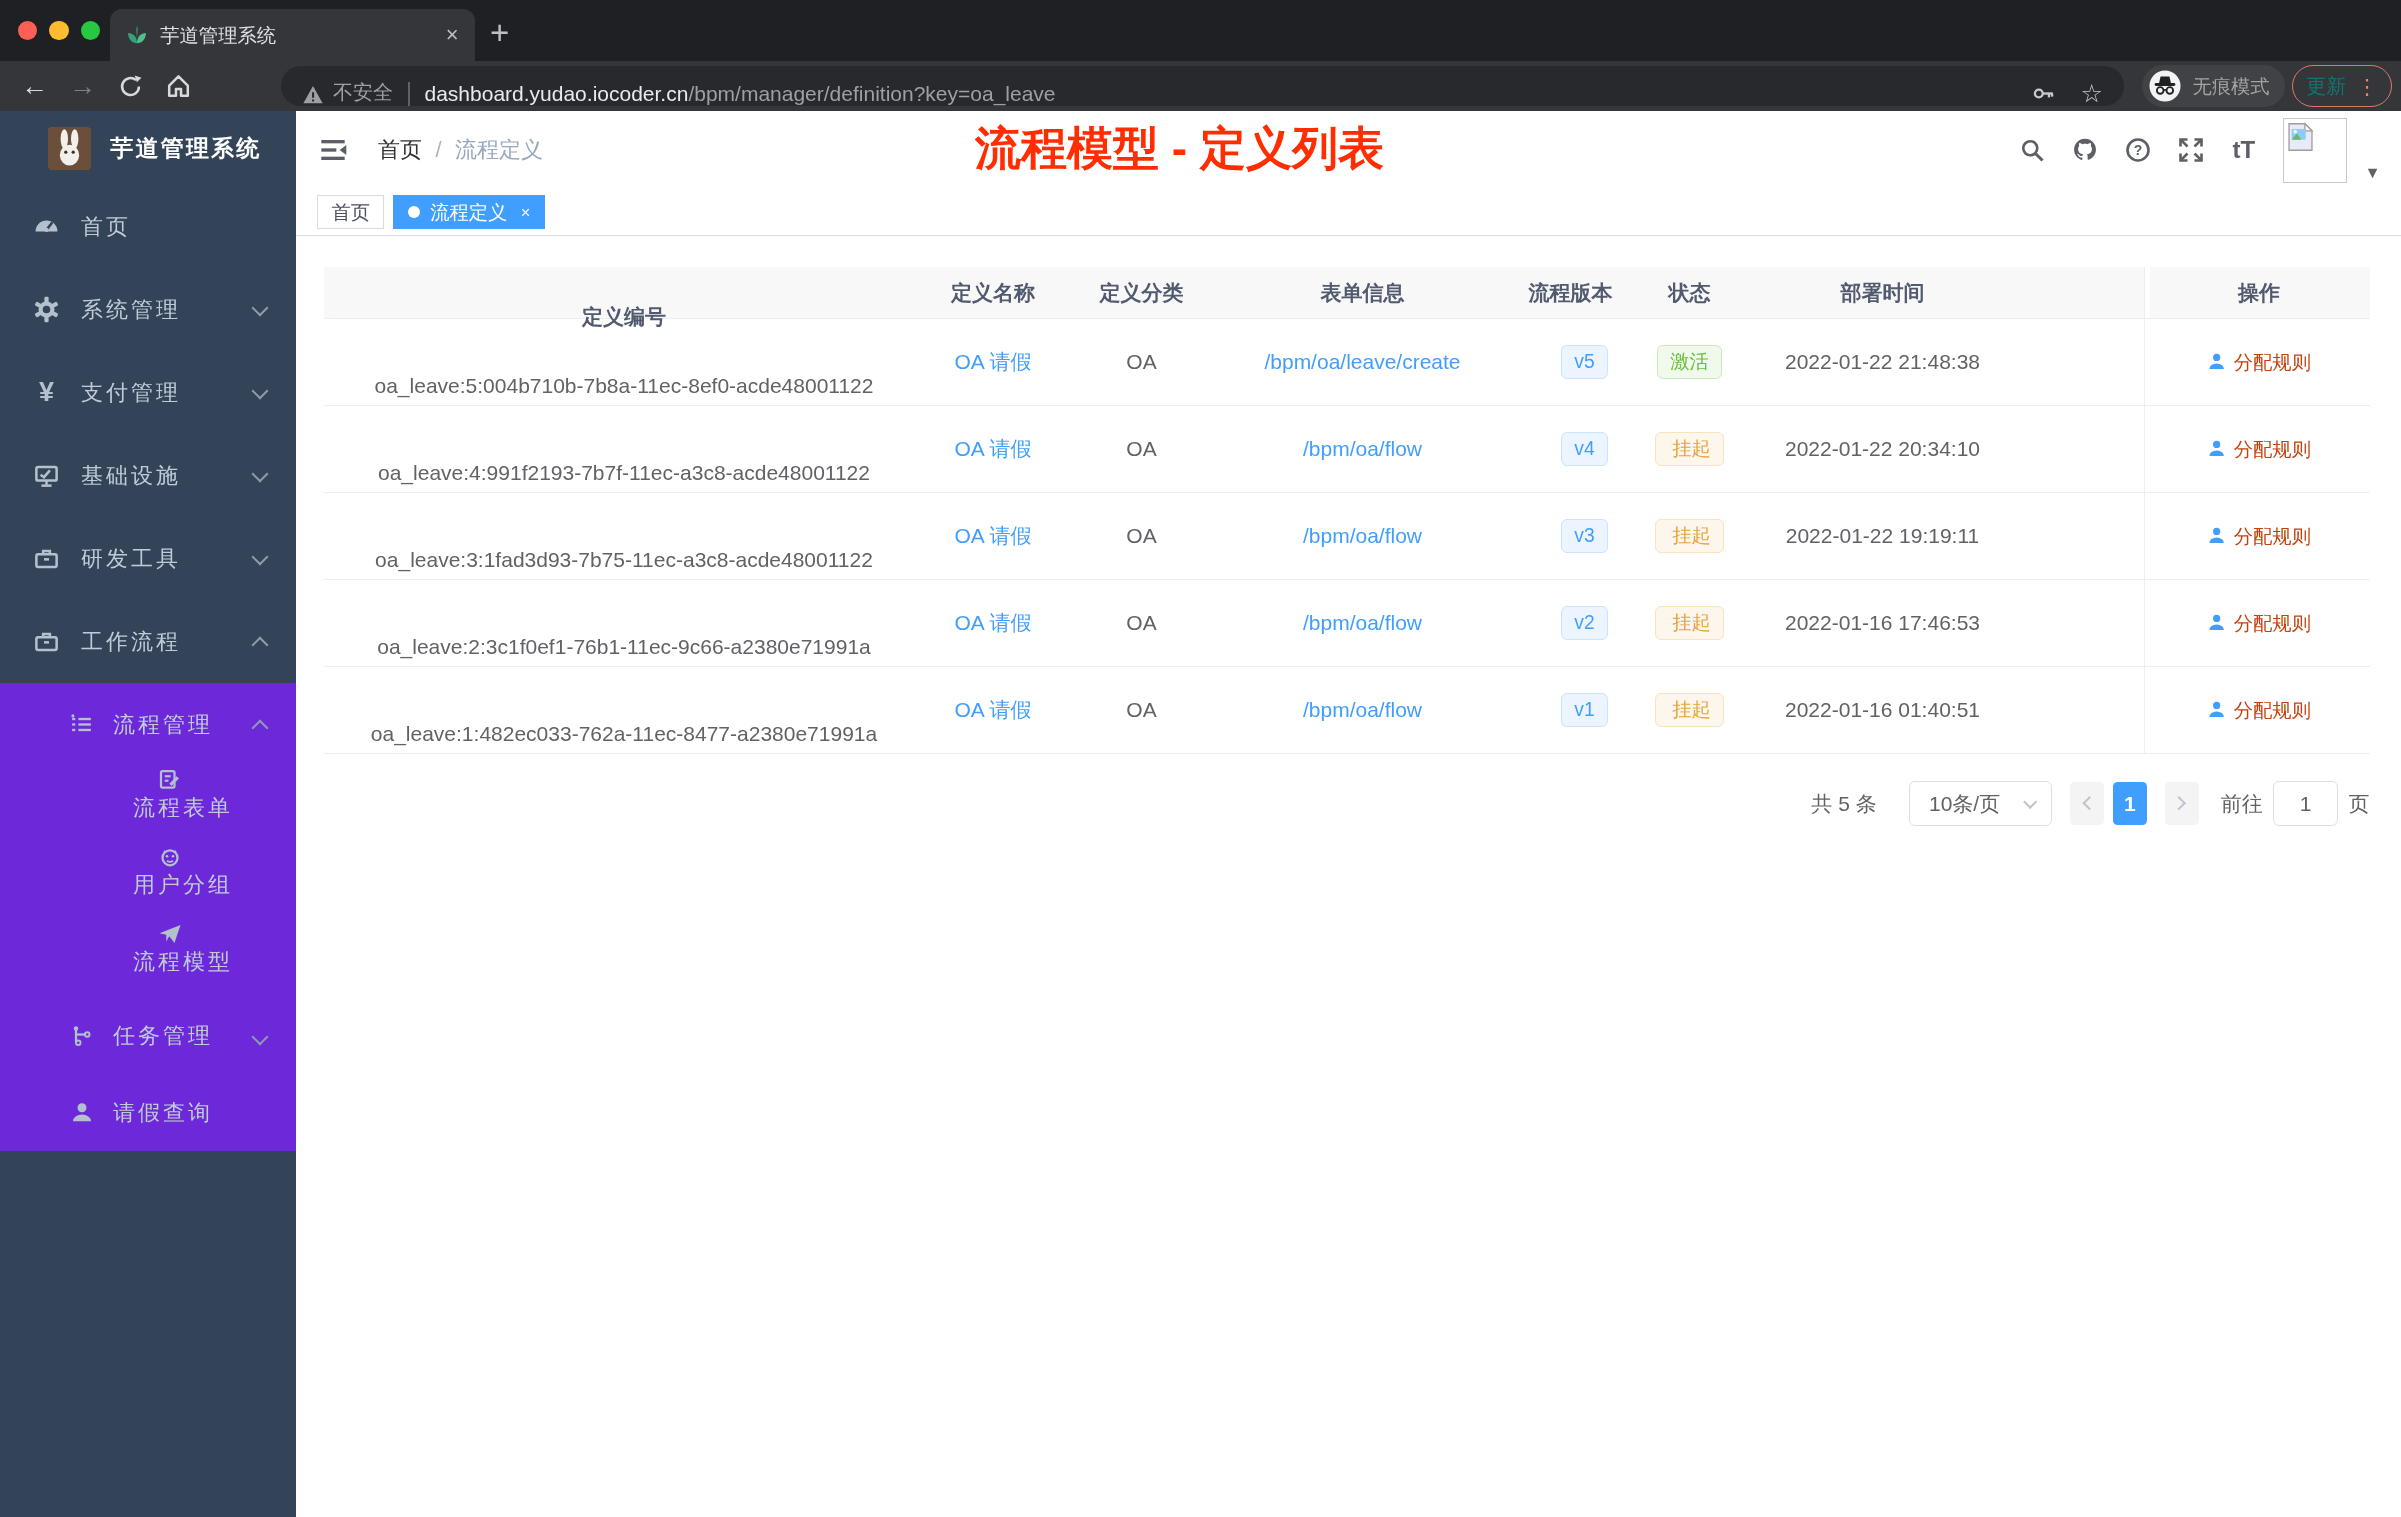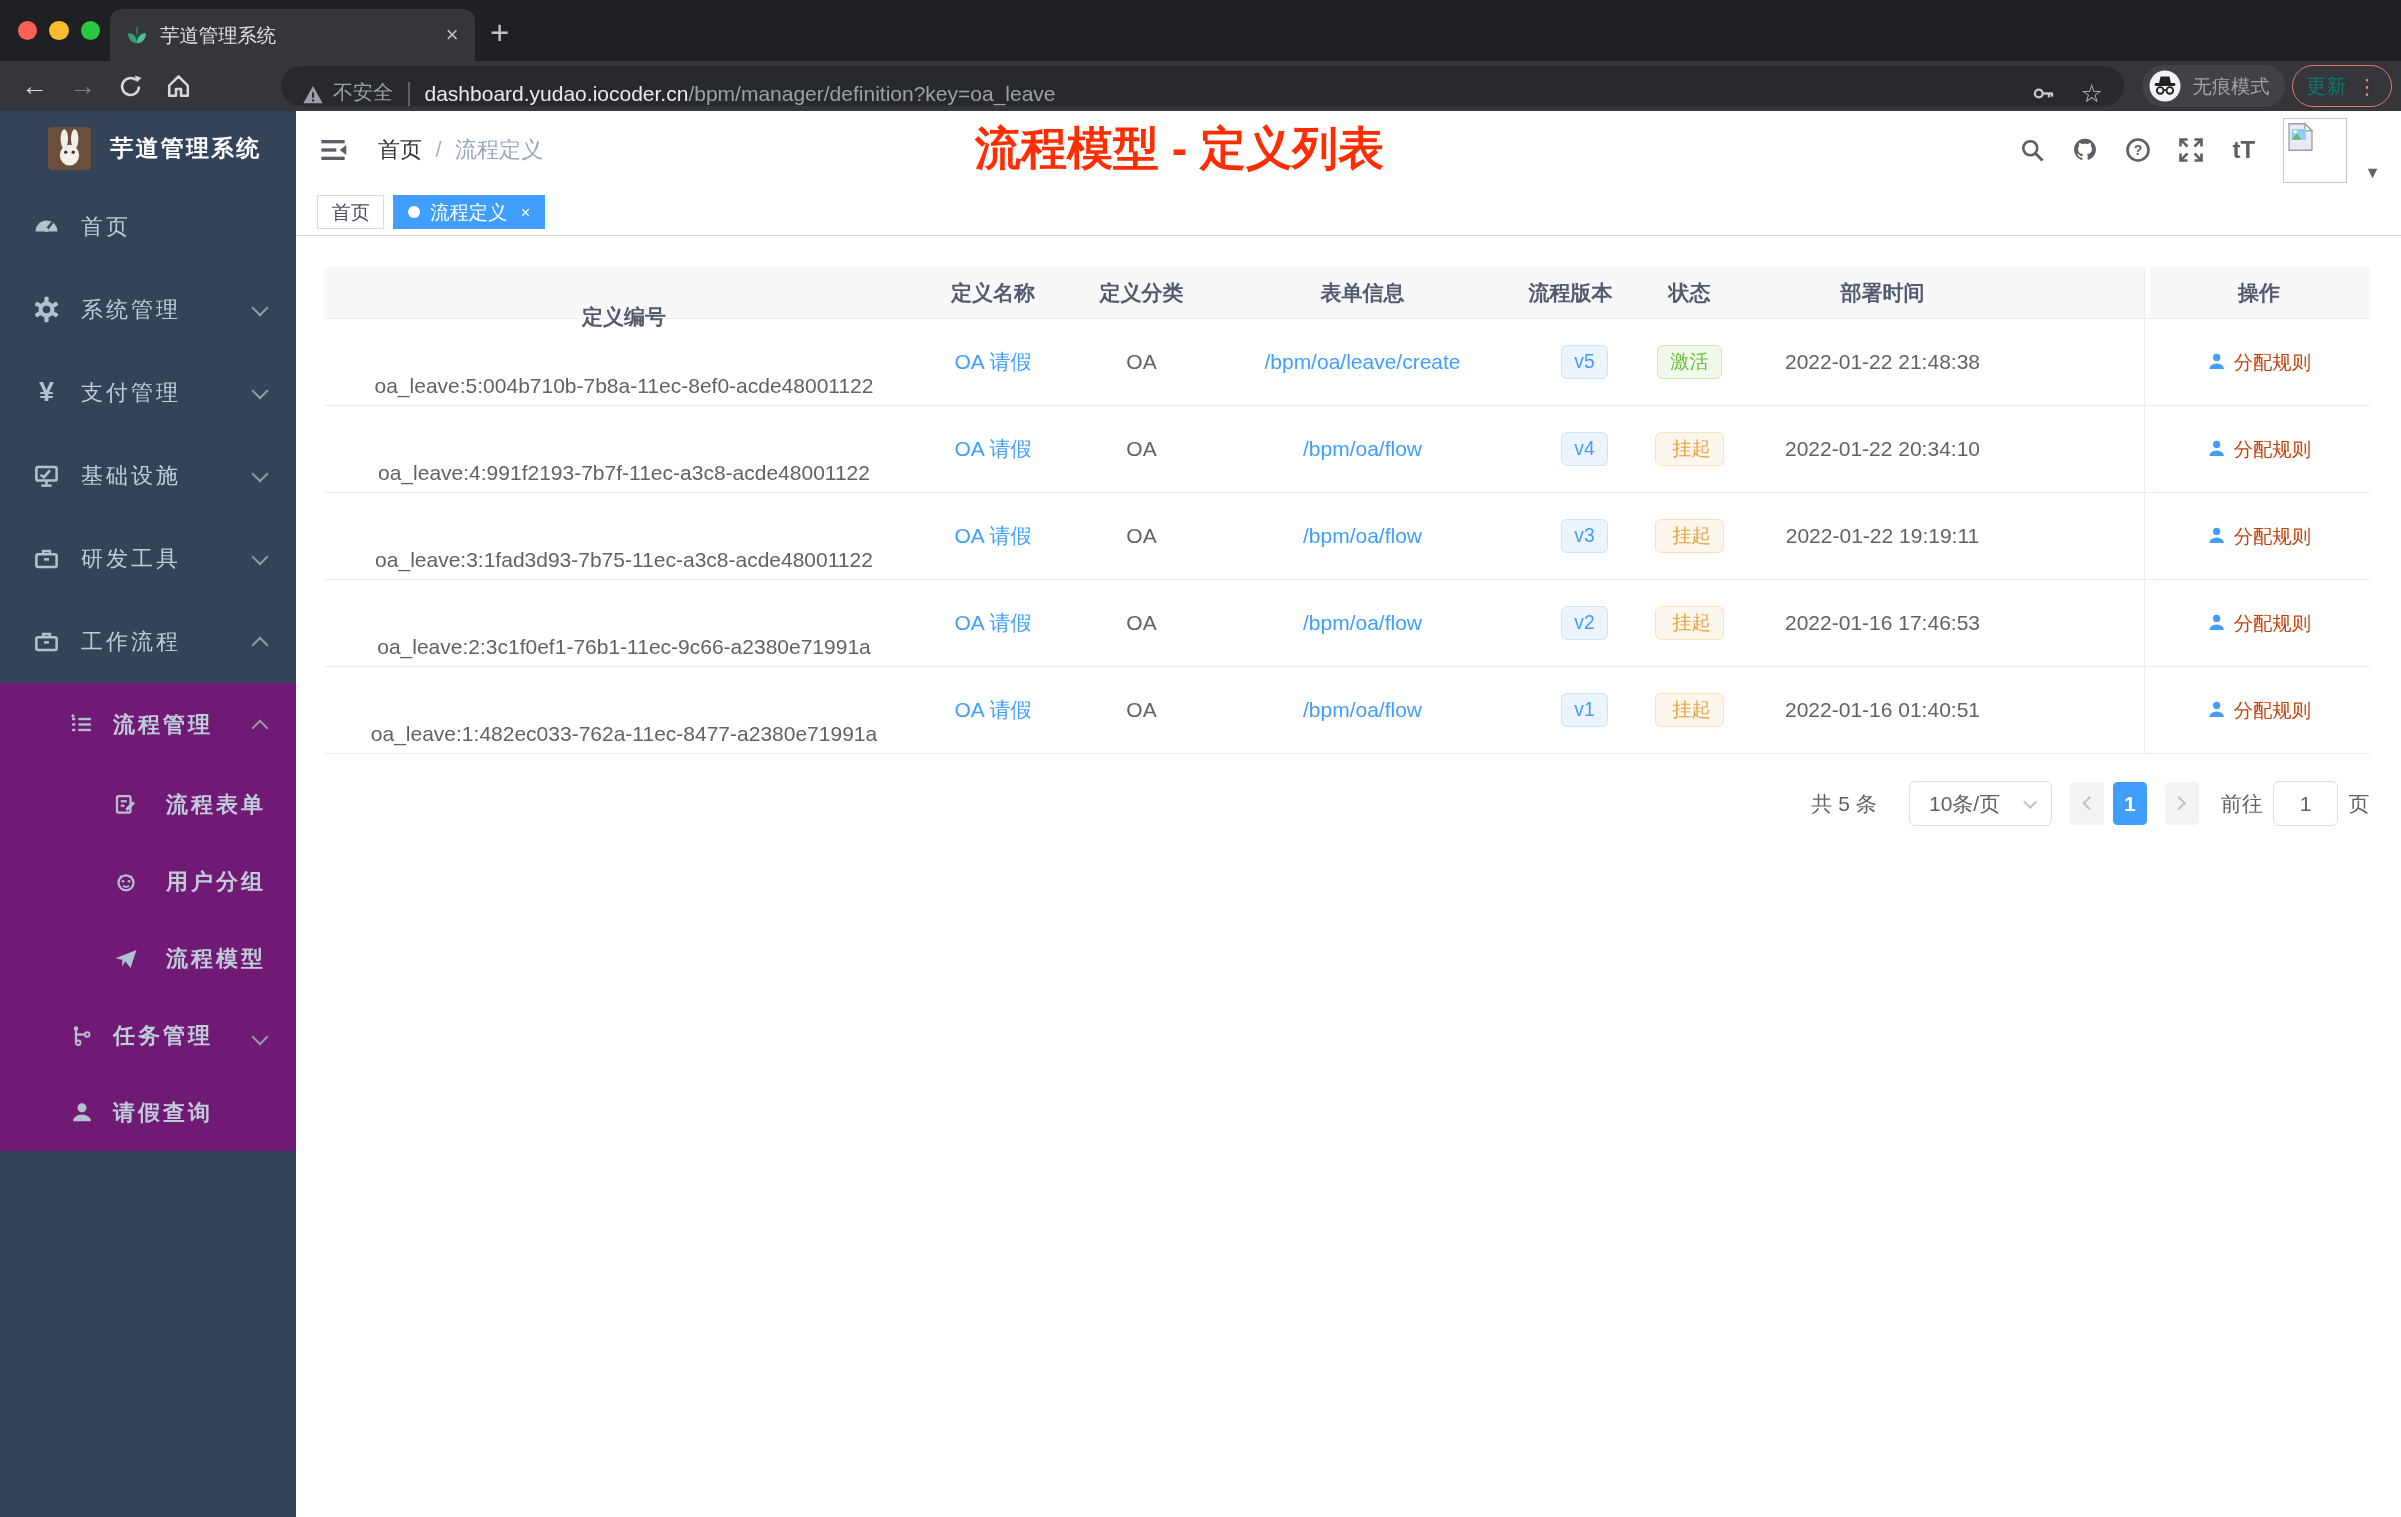--- a/index.html
+++ b/index.html
@@ -46,26 +46,26 @@
   .logo-avatar { width:43px; height:43px; border-radius:4.5px; background:#7a5f49; position:relative; overflow:hidden; flex:none; }
   .logo-title { color:#ffffff; font-size:23px; font-weight:bold; letter-spacing:2.2px; white-space:nowrap; }
   .mi { display:flex; align-items:center; color:#bfcbd9; font-size:22px; letter-spacing:3px; position:relative; }
   .mi .micon { width:27px; height:27px; flex:none; color:#b3c0cd; display:flex; align-items:center; justify-content:center; }
   .mi-top { height:83px; padding-left:33px; }
   .mi-top .micon { margin-right:21px; }
   .chev { width:12px; height:12px; border-right:2.2px solid #8f9bab; border-bottom:2.2px solid #8f9bab;
     position:absolute; right:30px; }
   .chev.down { transform:rotate(45deg); top:34px; }
   .chev.up { transform:rotate(-135deg); top:39px; }
-  .submenu { background:#701a75;font-weight:bold; }
+  .submenu { background:#6d28d9; }
   .mi-l2 { height:83px; padding-left:68px; }
   .mi-l2 .micon { margin-right:18px; }
   .mi-l2s { height:77px; padding-left:68px; }
   .mi-l2s .micon { margin-right:18px; }
-  .mi-l3 { height:77px; padding-left:112px; }
+  .mi-l3 { height:77px; padding-left:70px;flex-direction:column; }
   .mi-l3 .micon { margin-right:27px; }
 
   
   .main { flex:1; position:relative; background:#fff; }
   .navbar { height:78px; display:flex; align-items:center; padding-left:22px; position:relative; }
   .hamburger { width:30px; height:30px; color:#5a5e66; }
   .breadcrumb { display:flex; align-items:center; margin-left:30px; font-size:22px; }
   .bc-home { color:#303133; }
   .bc-sep { color:#b0b4bb; margin:0 13.4px; }
   .bc-cur { color:#97a8be; }

